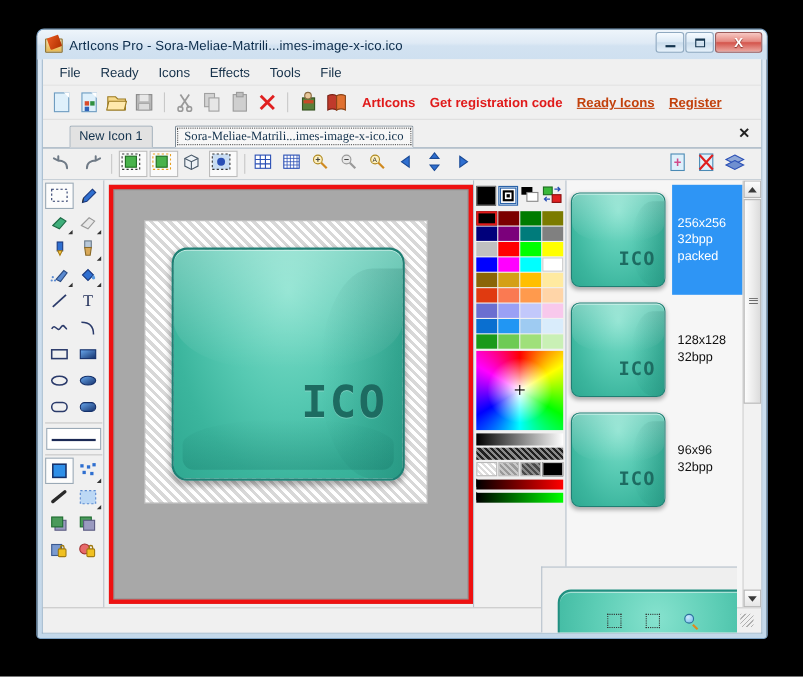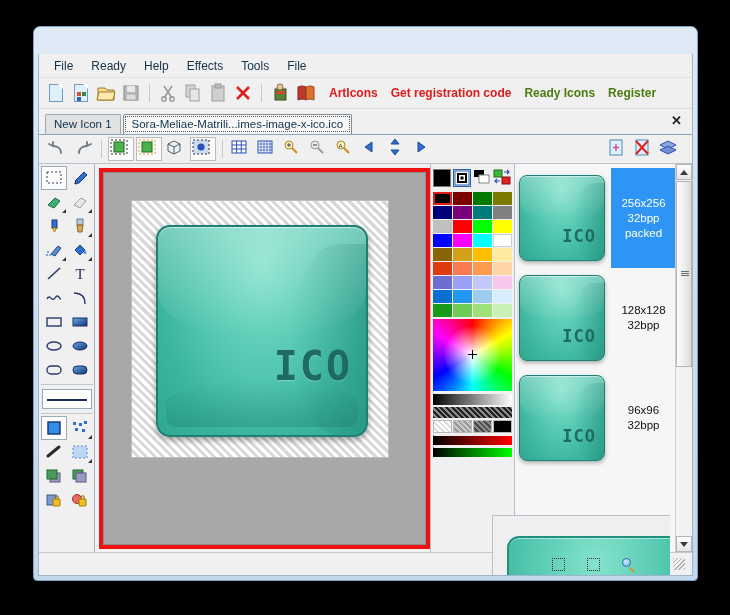--- a/index.html
+++ b/index.html
@@ -64,44 +64,44 @@
   .menuitem{font-size:12px;color:#16314a;padding:3px 9px;cursor:default;}
 
   .toolbar1{
     height:30px;display:flex;align-items:center;gap:3px;padding-left:6px;
     background:#f0f0f0;flex:0 0 auto;border-bottom:1px solid #dcdcdc;
   }
   .tb-ico{width:22px;height:22px;position:relative;display:inline-block;}
   .tb-sep{width:1px;height:18px;background:#c8c8c8;margin:0 4px;}
   .tb-link{font-size:12px;font-weight:bold;margin-left:10px;white-space:nowrap;cursor:pointer;}
   .tb-link.red{color:#e01b1b;}
-  .tb-link.blue{color:#4d7c0f;}
+  .tb-link.blue{color:#c2410c;text-decoration:underline;}
 
   .doc-page{
     position:absolute;left:4px;top:2px;width:14px;height:18px;
     background:#dff0fb;border:1px solid #6f9cc0;box-sizing:border-box;
   }
   .doc-page.fold:after{
     content:"";position:absolute;right:-1px;top:-1px;border-width:0 5px 5px 0;
     border-style:solid;border-color:transparent #ffffff transparent transparent;
   }
   .mini-sq{position:absolute;width:4px;height:4px;}
 
   .tabstrip{
     height:25px;background:#f0f0f0;display:flex;align-items:flex-end;
     padding-left:6px;position:relative;flex:0 0 auto;border-bottom:1px solid #8fa3b5;
   }
   .tab{
     font-size:11.5px;color:#12314c;padding:3px 8px 4px;margin-right:2px;
     border:1px solid #9aa9b6;border-bottom:none;background:#e2e2e2;
-    border-radius:2px 2px 0 0;cursor:default;white-space:nowrap;
+    border-radius:2px 2px 0 0;cursor:default;white-space:nowrap;margin-left:18px;
   }
   .tab.active{
     background:#f7f7f7;border-color:#7f8d99;outline:1px dotted #555;outline-offset:-3px;
-    position:relative;z-index:2;
+    position:relative;z-index:2;font-family:Liberation Serif, serif;
   }
   .tab-close{
     position:absolute;right:10px;top:4px;font-size:13px;color:#222;font-weight:bold;cursor:pointer;
   }
 
   .toolbar2{
     height:28px;background:#f0f0f0;display:flex;align-items:center;
     padding-left:6px;gap:2px;flex:0 0 auto;border-bottom:1px solid #b7c2cc;
   }
   .t2{width:24px;height:22px;position:relative;display:inline-block;}
@@ -230,21 +230,21 @@
   }
   .fmt-thumb .g{position:absolute;left:0;top:0;width:100%;height:52%;
     background:linear-gradient(to bottom,rgba(255,255,255,.30),rgba(255,255,255,0));border-radius:7px 7px 40% 40%;}
   .fmt-thumb .sw2{position:absolute;right:-10%;top:8%;width:46%;height:92%;
     background:linear-gradient(to left,rgba(0,70,62,.18),rgba(0,70,62,0));border-radius:70% 0 0 70%;}
   .fmt-thumb .lbl{
     position:absolute;right:8px;bottom:14px;font-family:"DejaVu Sans Mono",monospace;
     font-size:17px;font-weight:bold;color:#1d6b61;letter-spacing:1px;
   }
   .fmt-text{font-size:11.5px;line-height:15px;color:#111;padding:4px 5px;flex:1 1 auto;align-self:stretch;
-    display:flex;flex-direction:column;justify-content:center;box-sizing:border-box;align-items:center;}
+    display:flex;flex-direction:column;justify-content:center;box-sizing:border-box;}
   .fmt-row.selected .fmt-text{background:#2e95f5;color:#fff;}
   .vscroll{
     position:absolute;right:0;top:0;width:16px;bottom:0;background:#f2f2f2;border-left:1px solid #cfcfcf;
   }
   .vs-btn{
     width:16px;height:16px;background:linear-gradient(to bottom,#fdfdfd,#e6e6e6);
     border:1px solid #b6b6b6;box-sizing:border-box;display:flex;align-items:center;justify-content:center;
   }
   .vs-arrow{width:0;height:0;border-left:4px solid transparent;border-right:4px solid transparent;}
   .vs-up{border-bottom:5px solid #3a3a3a;}
@@ -284,27 +284,45 @@
     background:radial-gradient(circle at 35% 30%,#cfeaff,#6fb8e8);border:1px solid #2c6f9e;box-sizing:border-box;}
   .zoomglass .handle{position:absolute;right:0;bottom:0;width:6px;height:2px;background:#e08a1e;transform:rotate(45deg);}
   .st-grip{width:12px;height:12px;margin-right:3px;
     background:repeating-linear-gradient(135deg,#b0b0b0 0 1px,transparent 1px 3px);}
 </style>
 </head>
 <body>
 
 <div class="app-window">
 
+  <div class="titlebar">
+    <span class="app-icon">
+      <span class="box"></span>
+        <span class="pen"></span>
+    </span>
+    <span class="title-text">ArtIcons Pro - Sora-Meliae-Matrili...imes-image-x-ico.ico</span>
+    <span class="win-buttons">
+      <span class="wbtn">
+          <span class="minglyph"></span>
+        </span>
+      <span class="wbtn">
+          <span class="maxglyph"></span>
+        </span>
+      <span class="wbtn close">
+        <span class="glyph">X</span>
+      </span>
+    </span>
+  </div>
 
   <div class="client">
 
     <div class="menubar">
       <span class="menuitem">File</span>
       <span class="menuitem">Ready</span>
-      <span class="menuitem">Help</span>
+      <span class="menuitem">Icons</span>
       <span class="menuitem">Effects</span>
       <span class="menuitem">Tools</span>
       <span class="menuitem">File</span>
     </div>
 
     <div class="toolbar1">
       <span class="tb-ico">
         <span class="doc-page fold"></span>
       </span>
       <span class="tb-ico">

